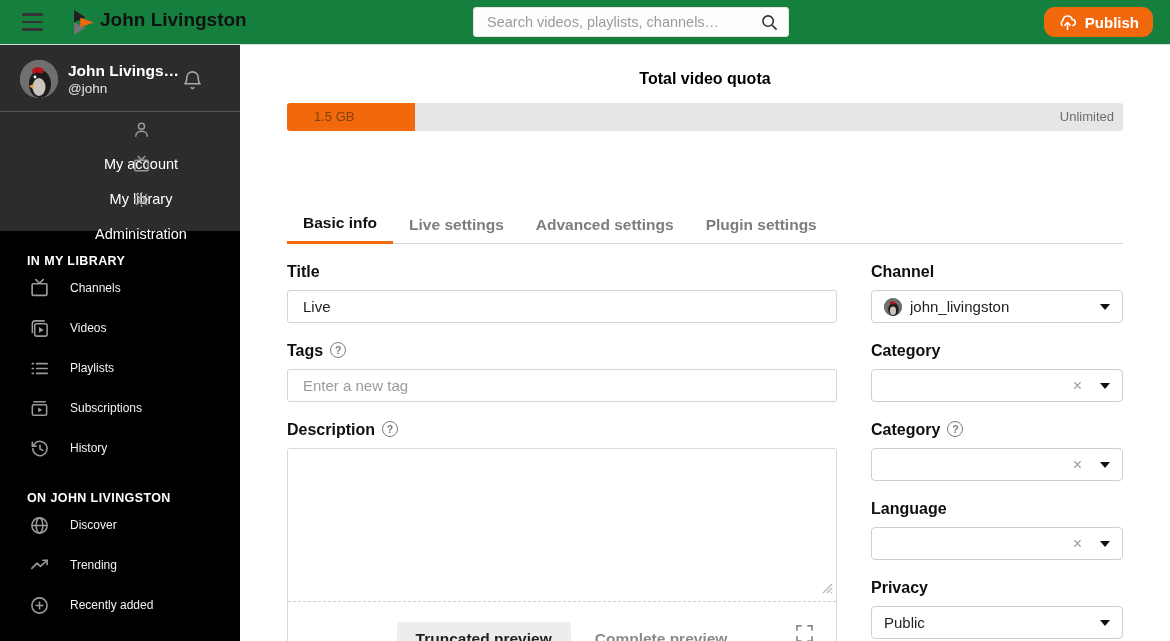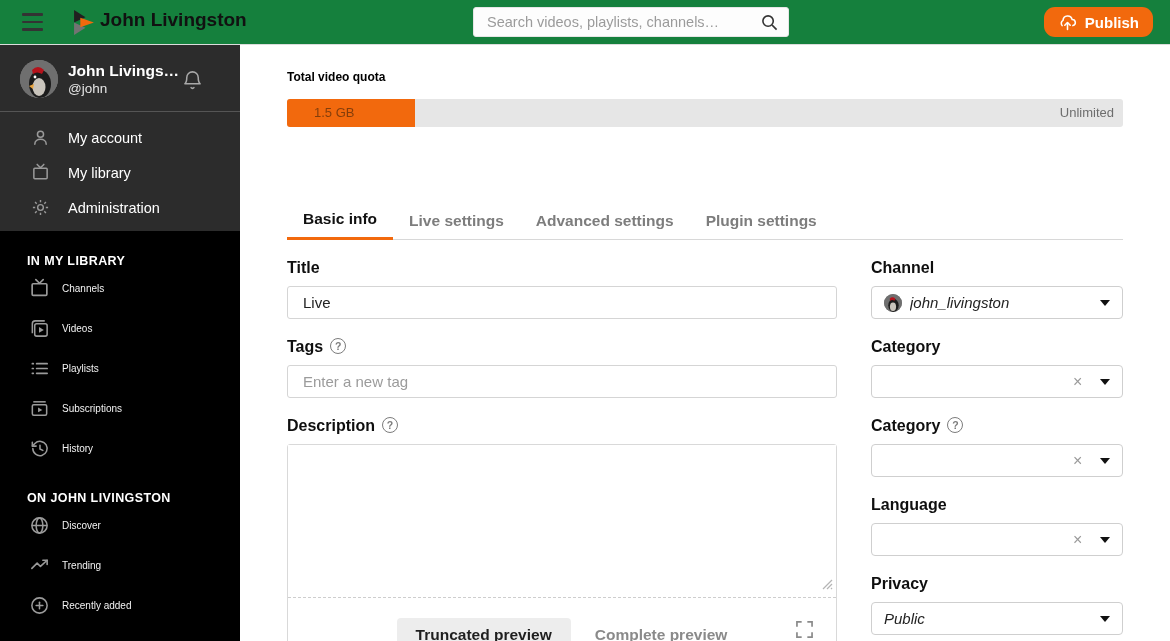--- a/index.html
+++ b/index.html
@@ -34,33 +34,33 @@
   .sidebar-top { background:#2c2c2c; padding-bottom:6px; }
   .user-block { display:flex; align-items:center; padding:15px 27px 13px 20px;
     border-bottom:1px solid #555; }
   .avatar { width:38px; height:38px; border-radius:50%; overflow:hidden;
     background:#7d7d7d; flex:0 0 38px; }
   .user-names { margin-left:10px; flex:1; min-width:0; }
   .user-name { font-size:15.5px; font-weight:bold; color:#fff; white-space:nowrap; }
   .user-handle { font-size:13.5px; color:#e5e5e5; margin-top:1px; }
   .bell { margin-right:10px; cursor:pointer; display:flex; }
   .menu-item { display:flex; align-items:center; gap:17px; height:35px;
-    padding-left:29px; cursor:pointer; font-size:14.5px; color:#fff; }
+    padding-left:42px; cursor:pointer; font-size:14.5px; color:#fff;flex-direction:column; }
   .side-section { padding-top:23px; }
   .side-section-title { padding-left:27px; font-size:12.5px; font-weight:bold;
     letter-spacing:.4px; color:#fff; }
-  .side-item { display:flex; align-items:center; gap:12px; height:40px;
-    padding-left:28px; margin-top:0; cursor:pointer; font-size:10px; color:#f2f2f2; }
+  .side-item { display:flex; align-items:center; gap:20px; height:40px;
+    padding-left:28px; margin-top:0; cursor:pointer; font-size:12px; color:#f2f2f2; }
   .side-section .side-item:first-of-type { margin-top:14px; }
   .icon20 { width:22px; height:22px; display:flex; align-items:center; justify-content:center; }
 
   
   .main { position:absolute; top:45px; left:240px; width:930px; height:596px;
     background:#fff; padding:25px 47px 0 47px; }
-  .quota-title { font-size:12px; font-weight:bold; color:#000; margin-bottom:15px; }
+  .quota-title { font-size:16px; font-weight:bold; color:#000; margin-bottom:15px;text-align:center; }
   .quota-bar { position:relative; height:28px; background:#e6e6e6; border-radius:3px;
     overflow:hidden; }
   .quota-fill { position:absolute; left:0; top:0; bottom:0; background:#f2690d;
     color:rgba(40,25,10,0.55); font-size:13px; line-height:28px; padding-left:27px; }
   .quota-limit { position:absolute; right:9px; top:0; line-height:28px;
     font-size:13px; color:#6d6d6d; }
 
   .tabs { margin-top:78px; display:flex; border-bottom:1px solid #d8d8d8; }
   .tab { padding:5px 16px 9px 16px; font-size:15.5px; font-weight:bold;
     color:#7d7d7d; cursor:pointer; border:none; background:none;
@@ -75,21 +75,21 @@
     display:flex; align-items:flex-start; gap:7px; }
   .help-ico { width:16px; height:16px; border:1.4px solid #7c7c7c; border-radius:50%;
     color:#7c7c7c; font-size:10.5px; font-weight:bold; display:flex; align-items:center;
     justify-content:center; cursor:pointer; }
   .text-input { width:100%; height:33px; border:1px solid #d5d5d5; border-radius:3px;
     font-size:15px; color:#222; padding:0 15px;
     font-family:"Liberation Sans",sans-serif; outline:none; }
   .text-input::placeholder { color:#9b9b9b; }
 
   .selectbox { width:100%; height:33px; border:1px solid #cfcfcf; border-radius:4px;
-    display:flex; align-items:center; padding:0 12px; cursor:pointer; background:#fff;font-style:italic; }
+    display:flex; align-items:center; padding:0 12px; cursor:pointer; background:#fff; }
   .selectbox .sel-value { font-size:15px; color:#222; flex:1; white-space:nowrap;
     overflow:hidden; }
   .caret { width:0; height:0; border-left:5px solid transparent;
     border-right:5px solid transparent; border-top:6px solid #111; margin-left:8px; }
   .clear-x { color:#9a9a9a; font-size:16px; line-height:1; margin-right:10px; cursor:pointer; }
   .mini-avatar { width:18px; height:18px; border-radius:50%; overflow:hidden;
     background:#8a8a8a; margin-right:8px; flex:0 0 18px; }
 
   .desc-box { border:1px solid #d9d9d9; border-radius:3px; height:235px; }
   .desc-ta { position:relative; height:152px; }

